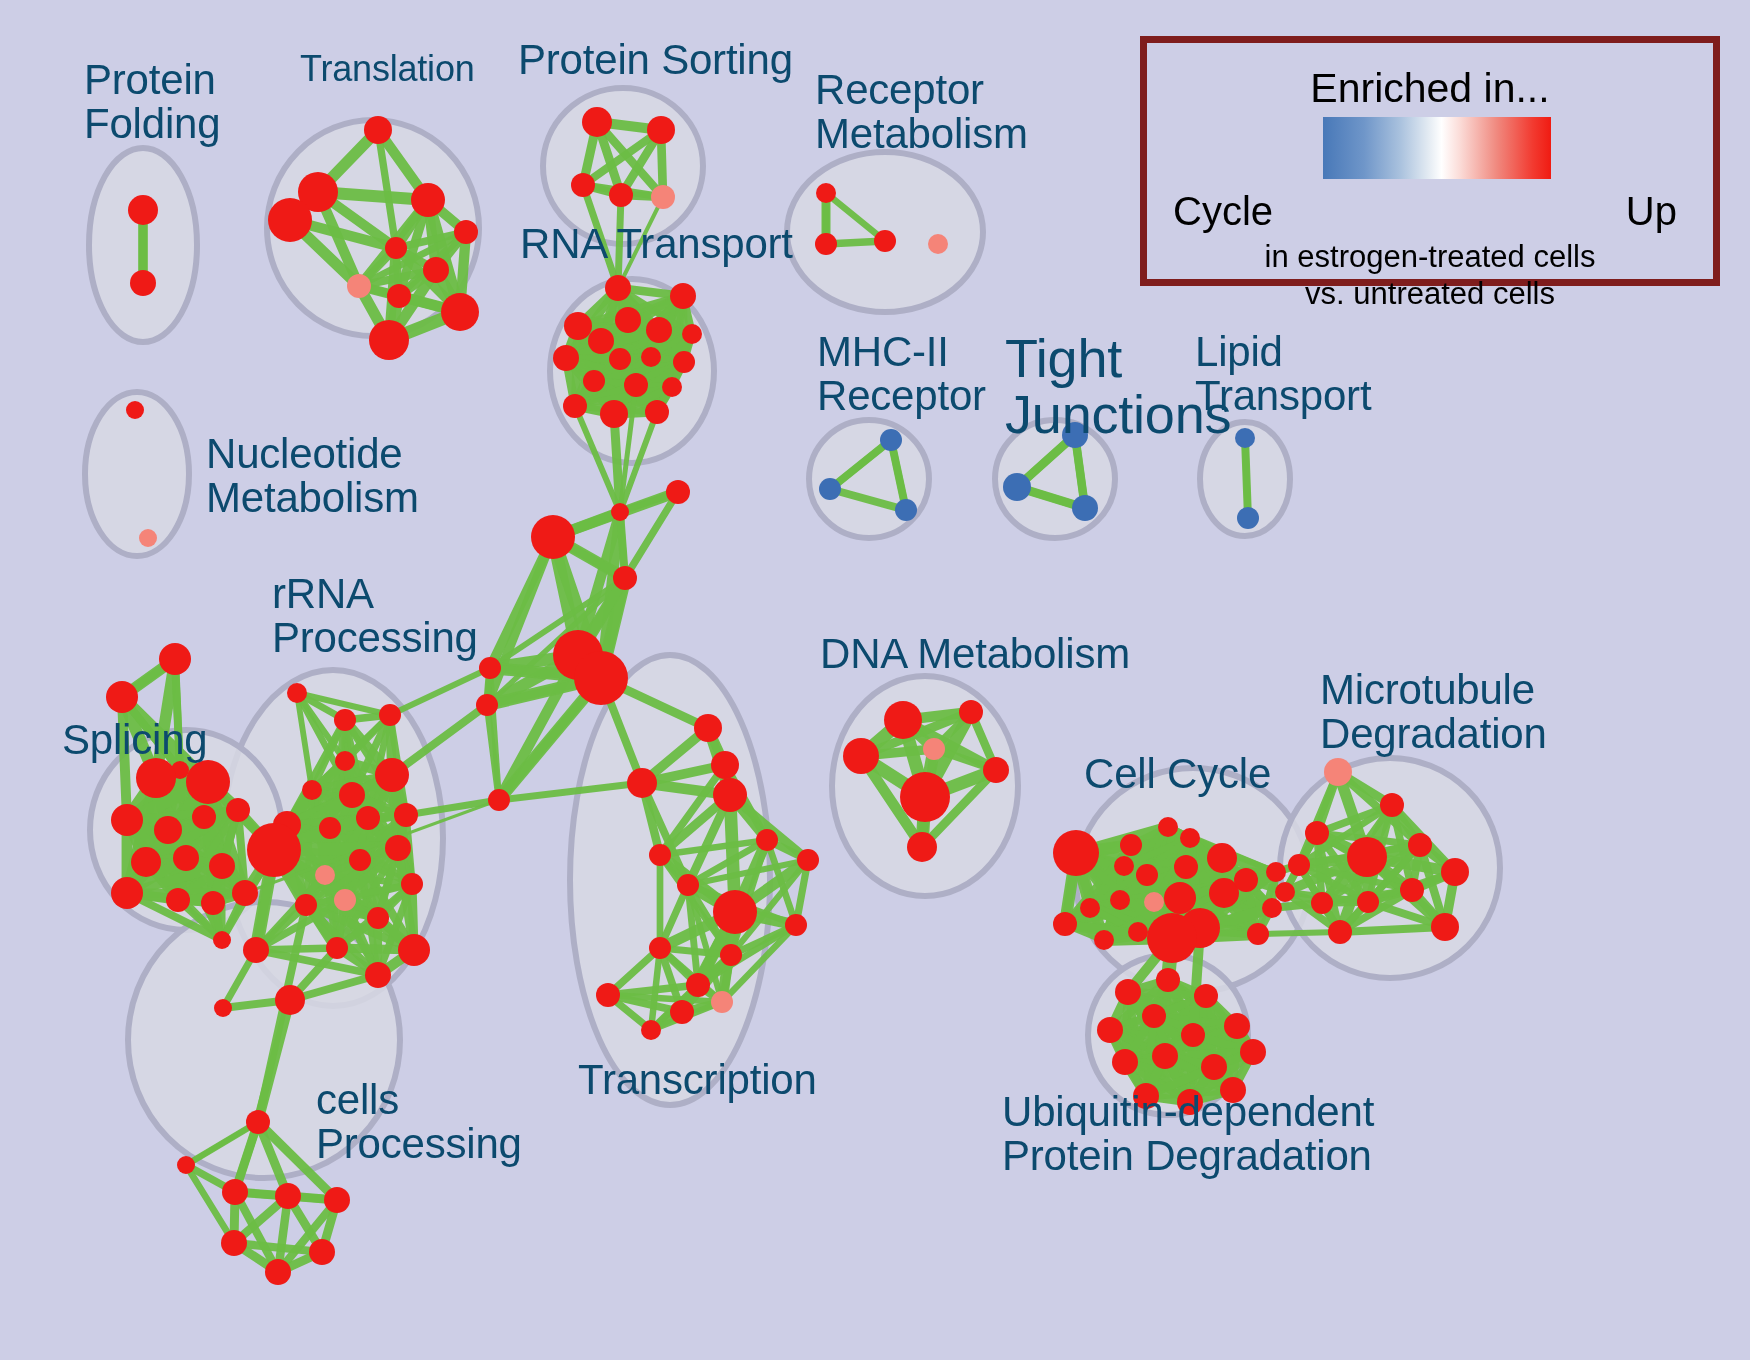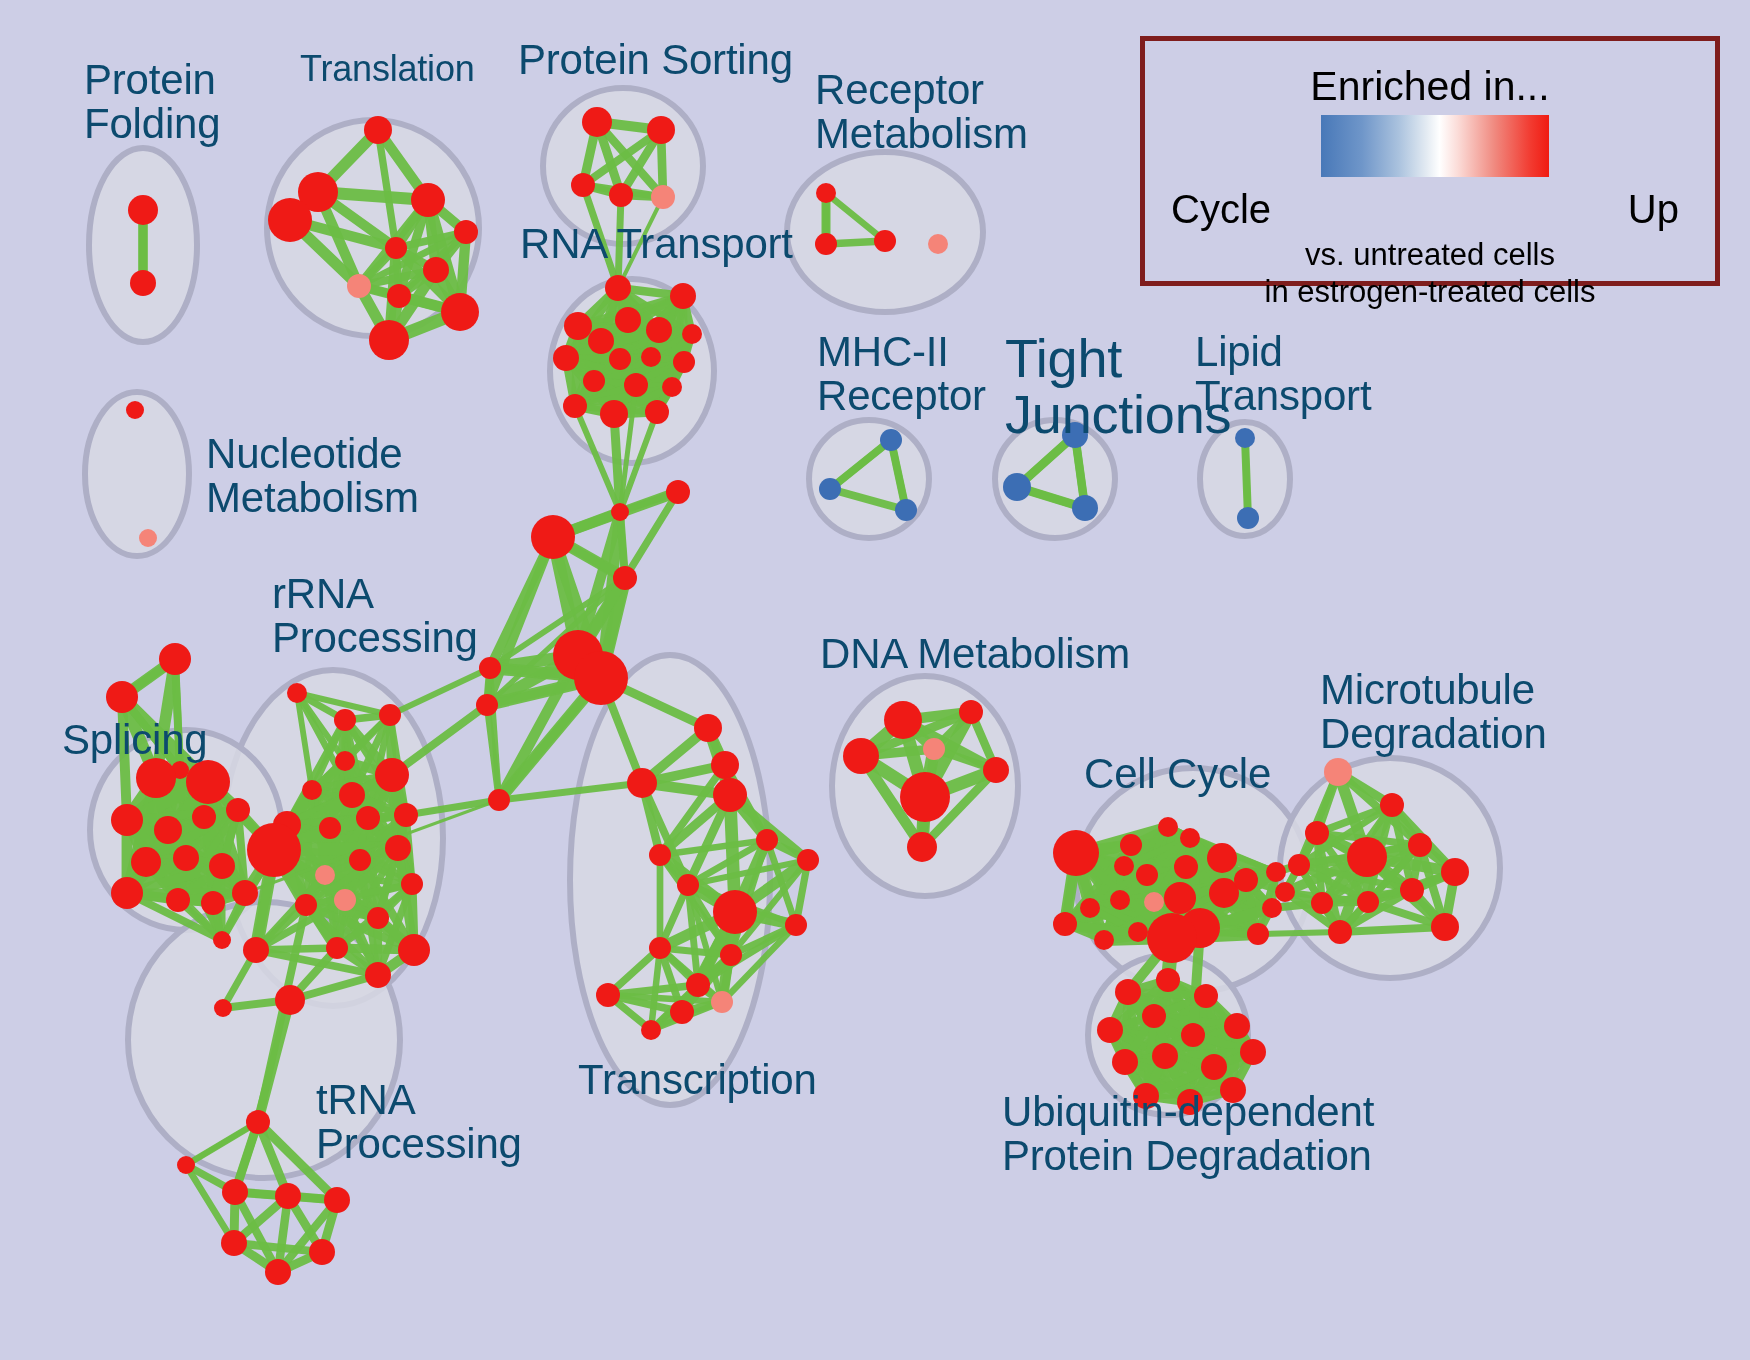--- a/index.html
+++ b/index.html
@@ -10,21 +10,21 @@
   }
   #stage{position:relative;width:1750px;height:1360px;}
   svg#net{position:absolute;left:0;top:0;width:1750px;height:1360px;}
   .lbl{
     position:absolute;color:#0c4a6e;font-weight:400;line-height:1.04;
     font-family:"Liberation Sans", sans-serif;
     white-space:pre;letter-spacing:-0.2px;
   }
   .legend-box{
     position:absolute;left:1140px;top:36px;width:580px;height:250px;
-    border:5px solid #7f1d1d;background:#cdcee6;box-sizing:border-box;
+    border:7px solid #7f1d1d;background:#cdcee6;box-sizing:border-box;
   }
   .legend-title{
     position:absolute;left:0;top:22px;width:100%;text-align:center;
     font-size:41px;color:#000;font-family:"Liberation Sans", sans-serif;
   }
   .legend-bar{
     position:absolute;left:176px;top:74px;width:228px;height:62px;
     background:linear-gradient(to right,#4878b8 0%,#6f96c9 18%,#aac2de 34%,#e2eaf2 46%,#ffffff 52%,#fbdcd8 60%,#f08a80 76%,#f23a30 92%,#f01b12 100%);
   }
   .legend-down{position:absolute;left:26px;top:146px;font-size:40px;}
@@ -1224,29 +1224,29 @@
       <div class="lbl" style="left: 1195px; top: 330px; font-size: 42px;">Lipid
 Transport</div>
       <div class="lbl" style="left: 272px; top: 572px; font-size: 42px;">rRNA
 Processing</div>
       <div class="lbl" style="left: 62px; top: 718px; font-size: 42px;">Splicing</div>
       <div class="lbl" style="left: 820px; top: 632px; font-size: 42px;">DNA Metabolism</div>
       <div class="lbl" style="left: 1320px; top: 668px; font-size: 42px;">Microtubule
 Degradation</div>
       <div class="lbl" style="left: 1084px; top: 752px; font-size: 42px;">Cell Cycle</div>
       <div class="lbl" style="left: 578px; top: 1058px; font-size: 42px;">Transcription</div>
-      <div class="lbl" style="left: 316px; top: 1078px; font-size: 42px;">tRNA
+      <div class="lbl" style="left: 316px; top: 1078px; font-size: 42px;">cells
 Processing</div>
       <div class="lbl" style="left: 1002px; top: 1090px; font-size: 42px;">Ubiquitin-dependent
 Protein Degradation</div>
     </div>
 
   <div class="legend-box">
     <div class="legend-title">Enriched in...</div>
     <div class="legend-bar"></div>
     <div class="legend-down">Cycle</div>
     <div class="legend-up">Up</div>
     <div class="legend-sub">
+      <div>in estrogen-treated cells</div>
       <div>vs. untreated cells</div>
-      <div>in estrogen-treated cells</div>
     </div>
   </div>
 </div>
 
 </body></html>

